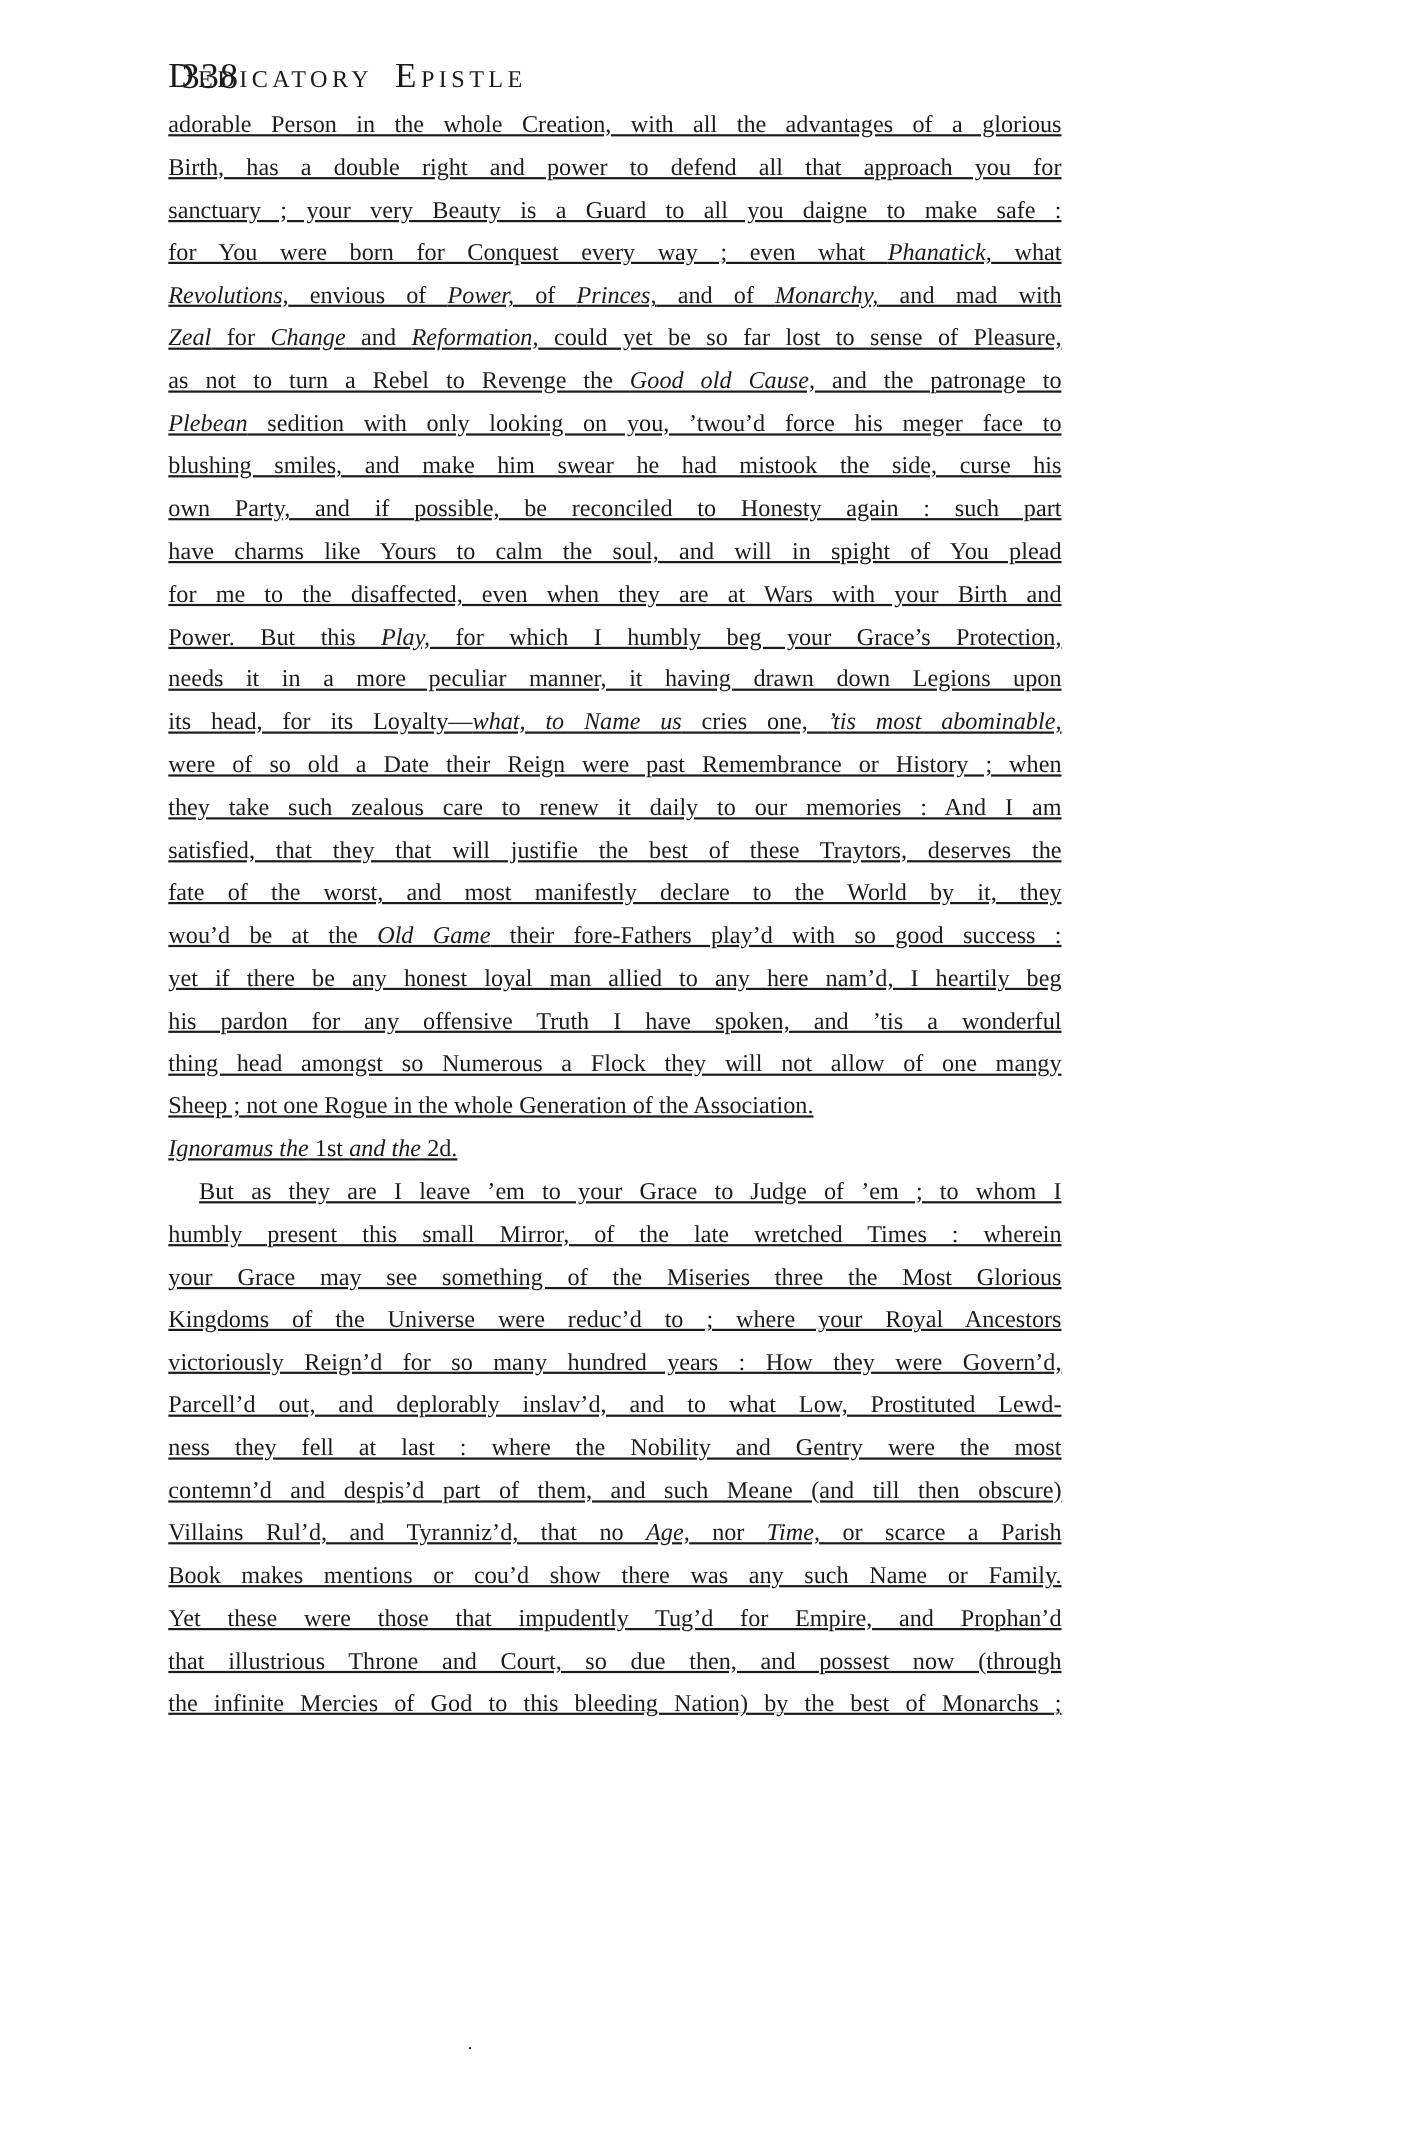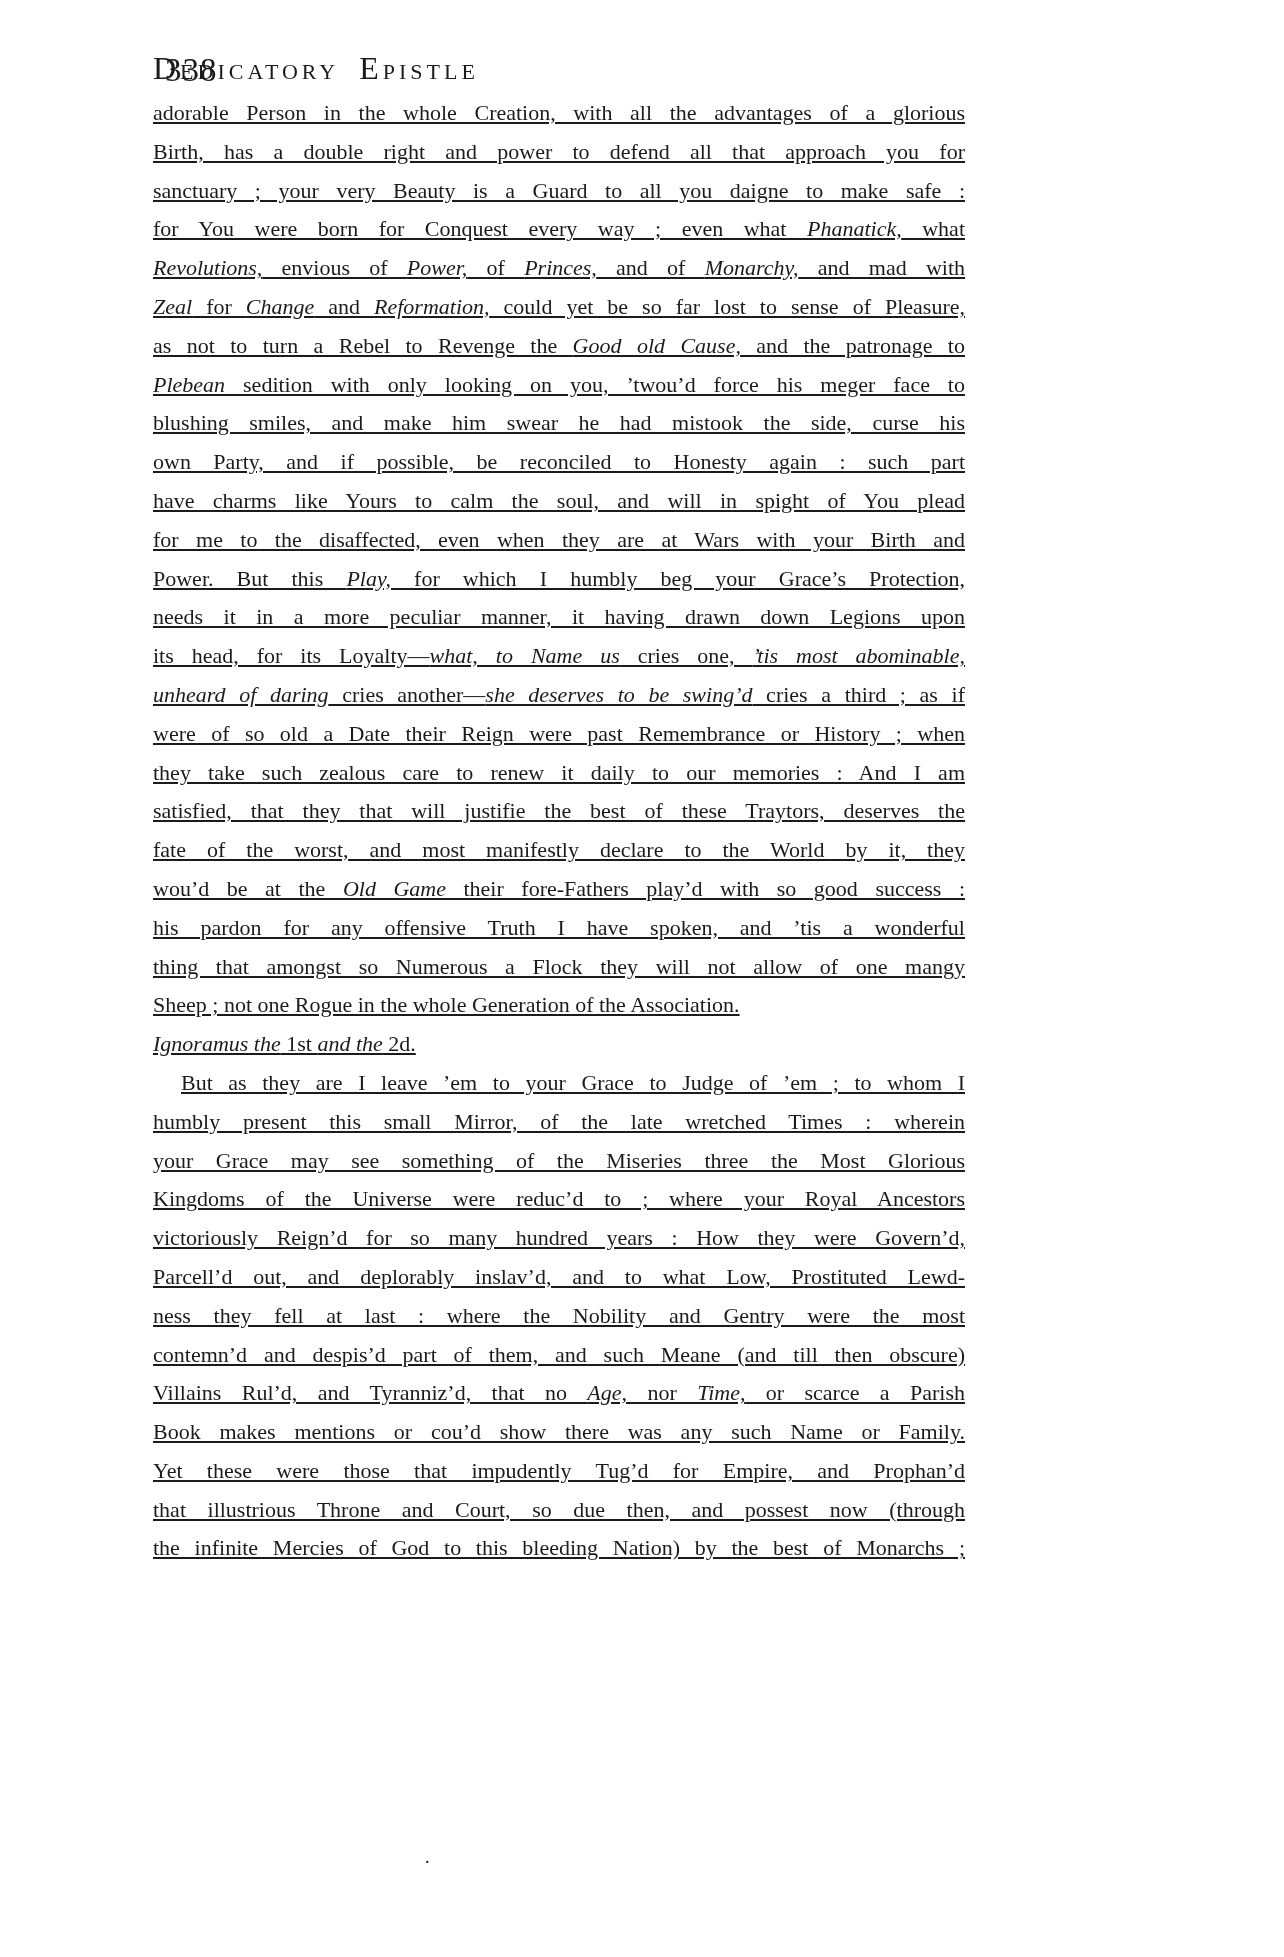--- a/index.html
+++ b/index.html
@@ -77,28 +77,28 @@
         <div class="line"><i>Zeal</i><span> for </span><i>Change</i><span> and </span><i>Reformation,</i><span> could yet be so far lost to sense of Pleasure,</span></div>
         <div class="line"><span>as not to turn a Rebel to Revenge the </span><i>Good old Cause,</i><span> and the patronage to</span></div>
         <div class="line"><i>Plebean</i><span> sedition with only looking on you, ’twou’d force his meger face to</span></div>
         <div class="line"><span>blushing smiles, and make him swear he had mistook the side, curse his</span></div>
         <div class="line"><span>own Party, and if possible, be reconciled to Honesty again : such part</span></div>
         <div class="line"><span>have charms like Yours to calm the soul, and will in spight of You plead</span></div>
         <div class="line"><span>for me to the disaffected, even when they are at Wars with your Birth and</span></div>
         <div class="line"><span>Power.  But this </span><i>Play,</i><span> for which I humbly beg your Grace’s Protection,</span></div>
         <div class="line"><span>needs it in a more peculiar manner, it having drawn down Legions upon</span></div>
         <div class="line"><span>its head, for its Loyalty—</span><i>what, to Name us</i><span> cries one, </span><i>’tis most abominable,</i></div>
-        <div class="line"><i>unheard of daring</i><span> cries another—</span><i>she deserves to be swing’d</i><span> cries a third ; as if</span></div>
         <div class="line"><span>were of so old a Date their Reign were past Remembrance or History ; when</span></div>
         <div class="line"><span>they take such zealous care to renew it daily to our memories : And I am</span></div>
         <div class="line"><span>satisfied, that they that will justifie the best of these Traytors, deserves the</span></div>
         <div class="line"><span>fate of the worst, and most manifestly declare to the World by it, they</span></div>
         <div class="line"><span>wou’d be at the </span><i>Old Game</i><span> their fore-Fathers play’d with so good success :</span></div>
+        <div class="line"><span>yet if there be any honest loyal man allied to any here nam’d, I heartily beg</span></div>
         <div class="line"><span>his pardon for any offensive Truth I have spoken, and ’tis a wonderful</span></div>
-        <div class="line"><span>thing that amongst so Numerous a Flock they will not allow of one mangy</span></div>
+        <div class="line"><span>thing head amongst so Numerous a Flock they will not allow of one mangy</span></div>
         <div class="line no-justify"><span>Sheep ; not one Rogue in the whole Generation of the Association.</span></div>
       </div>
       <div class="paragraph">
         <div class="line no-justify"><i>Ignoramus the</i><span> 1st </span><i>and the</i><span> 2d.</span></div>
       </div>
       <div class="paragraph">
         <div class="line indent"><span>But as they are I leave ’em to your Grace to Judge of ’em ; to whom I</span></div>
         <div class="line"><span>humbly present this small Mirror, of the late wretched Times : wherein</span></div>
         <div class="line"><span>your Grace may see something of the Miseries three the Most Glorious</span></div>
         <div class="line"><span>Kingdoms of the Universe were reduc’d to ; where your Royal Ancestors</span></div>

